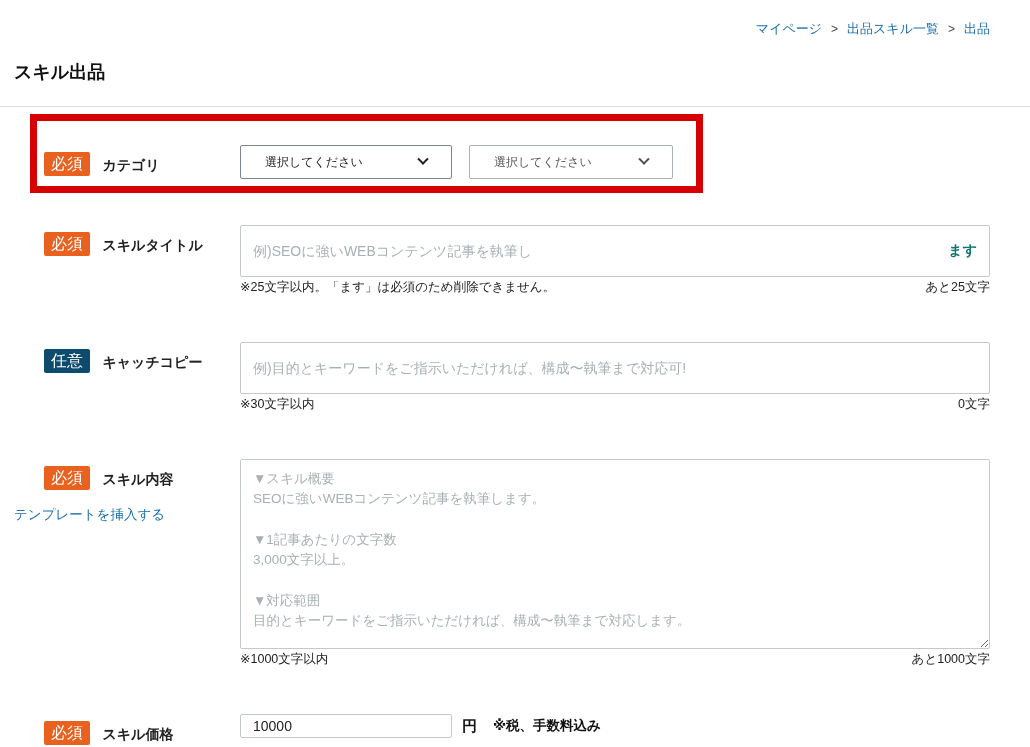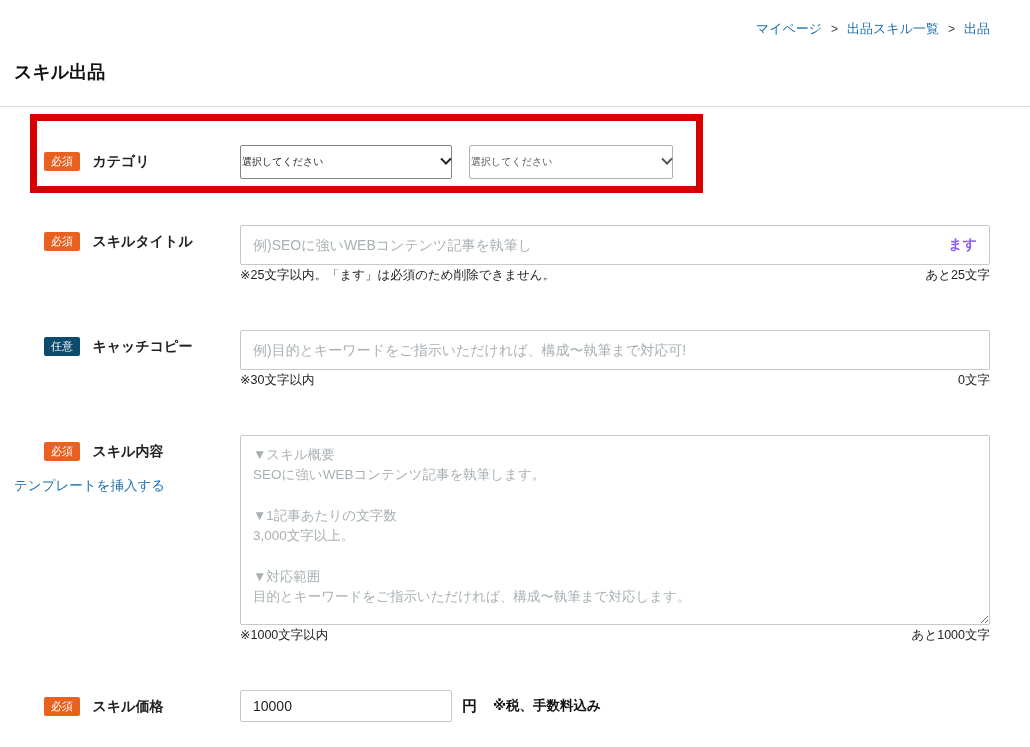--- a/index.html
+++ b/index.html
@@ -23,66 +23,66 @@
   .page-title { font-size: 18px; font-weight: bold; color: #111; margin-bottom: 22px; }
   .divider { border: none; border-top: 1px solid #dcdcdc; margin: 0 -40px 0 -14px; }
 
   
   .form { padding-top: 38px; }
   .form-row { display: flex; margin-bottom: 46px; }
   .label-col { width: 226px; flex-shrink: 0; padding-left: 30px; padding-top: 7px; }
   .input-col { flex: 1; max-width: 750px; }
 
   .badge {
-    display: inline-block; font-size: 11px; line-height: 1; color: #fff;
+    display: inline-block; font-size: 16px; line-height: 1; color: #fff;
     padding: 4px 7px; border-radius: 2px; margin-right: 8px; vertical-align: 1px;
   }
   .badge.required { background: #e8611f; }
   .badge.optional { background: #0c4a6e; }
   .row-label { font-size: 14px; font-weight: bold; color: #222; }
 
   
   .select-group { display: flex; gap: 17px; }
   .select {
     width: 212px; height: 34px; background: #fff;
     border: 1px solid #7c858a; border-radius: 2px;
     display: flex; align-items: center; justify-content: space-between;
-    padding: 0 1px; font-size: 10px; color: #222; cursor: pointer;
+    padding: 0 24px; font-size: 12px; color: #222; cursor: pointer;
   }
   .select.light { border-color: #aab2b6; width: 204px; color: #555; }
   .chevron {
     width: 8px; height: 8px;
     border-right: 2px solid #222; border-bottom: 2px solid #222;
     transform: rotate(45deg) translate(-2px, -2px);
   }
   .select.light .chevron { border-color: #555; }
 
   
   .text-input-wrap {
-    display: flex; align-items: center; height: 40px;
+    display: flex; align-items: center; height: 52px;
     border: 1px solid #c3c9cc; border-radius: 2px; background: #fff; padding: 0 12px;
   }
   input.text { flex: 1; border: none; outline: none; font-size: 14px; color: #222; font-family: inherit; background: transparent; }
   input::placeholder, textarea::placeholder { color: #a9b0b4; opacity: 1; }
-  .suffix { font-weight: bold; font-size: 14px; color: #8b5cf6; }
+  .suffix { font-weight: bold; font-size: 14px; color: #0f766e; }
 
   .note-row { display: flex; justify-content: space-between; font-size: 12.5px; color: #222; margin-top: 2px; }
 
   
   textarea.content-area {
     width: 100%; height: 190px; border: 1px solid #c3c9cc; border-radius: 2px;
     padding: 9px 12px; font-size: 13.5px; line-height: 1.5; color: #222;
     font-family: inherit; resize: both; display: block;
   }
   .template-link { display: inline-block; margin-top: 16px; margin-left: -30px; font-size: 13.5px; color: #1b6fad; text-decoration: none; cursor: pointer; }
 
   
   .price-line { display: flex; align-items: center; }
   input.price {
-    width: 212px; height: 32px; border: 1px solid #c3c9cc; border-radius: 2px;
+    width: 212px; height: 24px; border: 1px solid #c3c9cc; border-radius: 2px;
     padding: 0 12px; font-size: 14px; color: #222; font-family: inherit; outline: none;
   }
   .unit { font-weight: bold; font-size: 15px; margin-left: 10px; color: #111; }
   .price-note { font-size: 13.5px; font-weight: bold; margin-left: 16px; color: #111; }
 
   
   .annotation-box {
     position: absolute; left: 30px; top: 114px; width: 673px; height: 79px;
     border: 7px solid #d60000; pointer-events: none; z-index: 10;
   }

